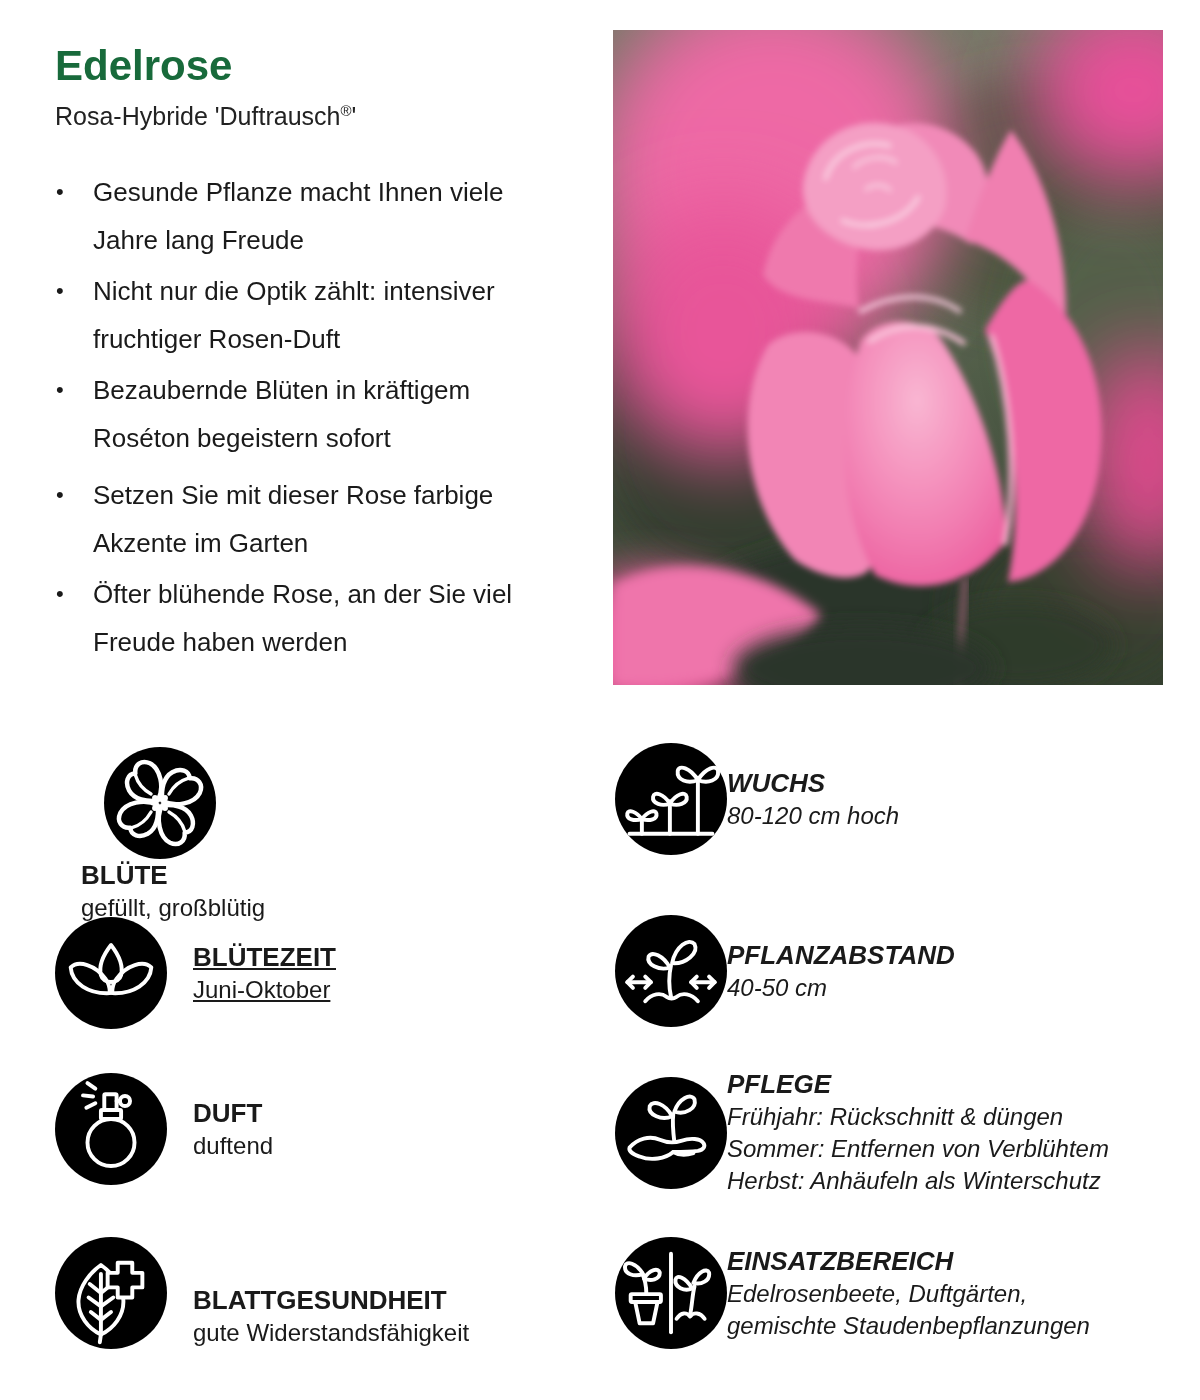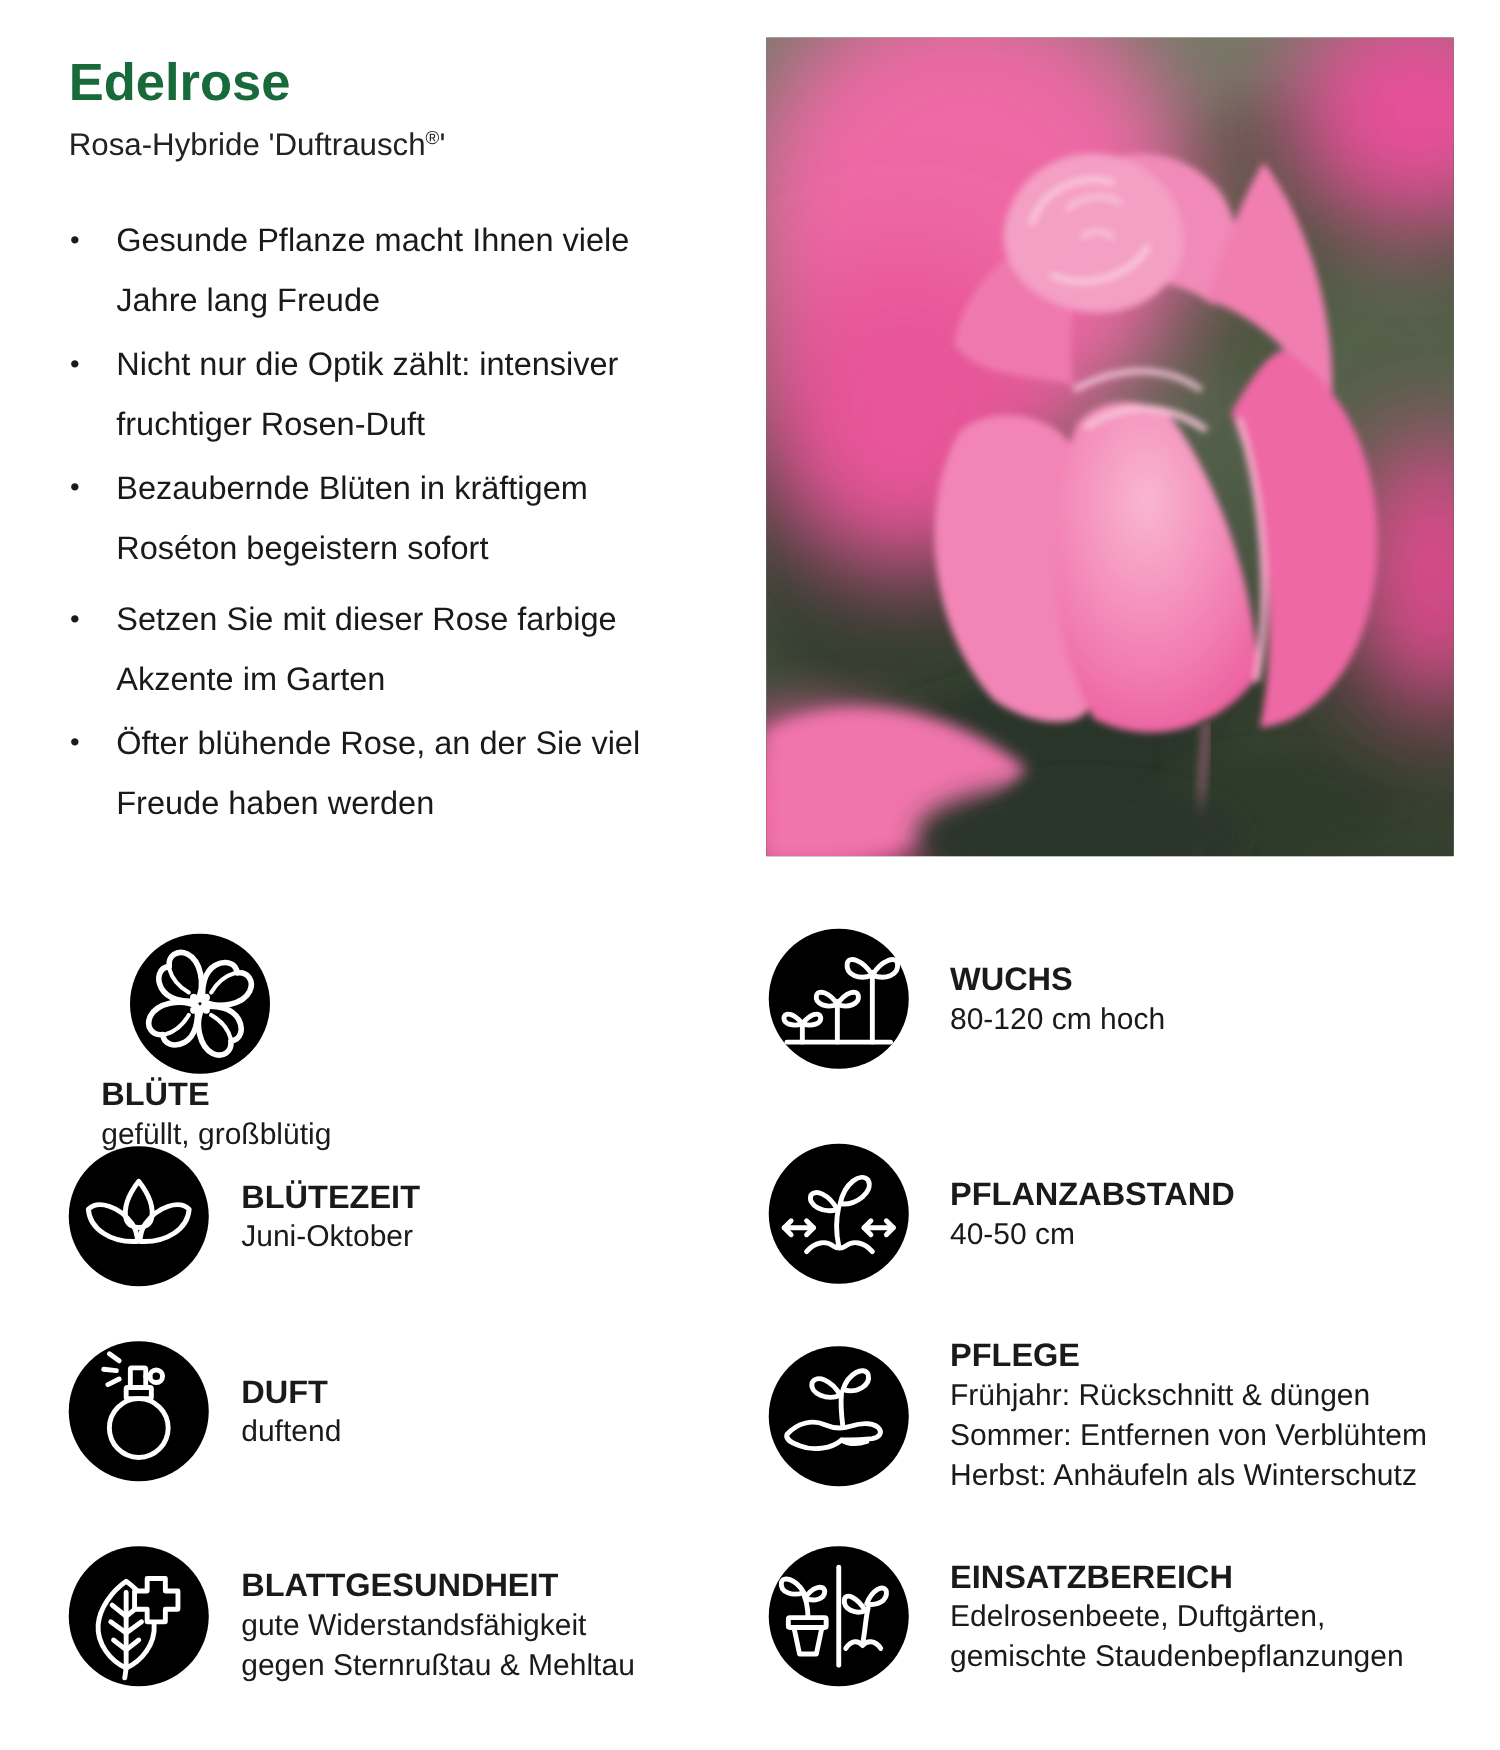--- a/index.html
+++ b/index.html
@@ -40,21 +40,21 @@
   }
   .photo svg{display:block;}
 
   .feat{position:absolute;display:flex;align-items:center;}
   .circle{
     width:112px;height:112px;border-radius:50%;background:#000000;
     flex:0 0 112px;display:flex;align-items:center;justify-content:center;
   }
   .circle svg{width:112px;height:112px;display:block;}
   .feat.lcol .ftext{margin-left:26px;}
-  .feat.rcol .ftext{margin-left:33px;}
+  .feat.rcol .ftext{font-style:italic;}
   .ftitle{font-size:26px;font-weight:bold;line-height:33px;color:#1a1a1a;}
   .fline{font-size:24px;line-height:32px;color:#1a1a1a;}
 </style>
 </head>
 <body>
 
 <div class="page">
 
   <h1 class="page-title">Edelrose</h1>
   <p class="subtitle"><span>Rosa-Hybride 'Duftrausch</span><sup>®</sup><span>'</span></p>
@@ -196,21 +196,21 @@
             <path d="M74,33 C81,22 91,19 92,25 C93,33 83,37 74,33 Z"></path>
           </g>
         </svg>
       </div>
       <div class="ftext">
         <div class="ftitle">WUCHS</div>
         <div class="fline">80-120 cm hoch</div>
       </div>
     </div>
 
-    <div class="feat lcol" style="left:55px;top:917px;">
+    <div class="feat lcol" style="left:55px;top:917px;text-decoration:underline;">
       <div class="circle">
         <svg viewBox="0 0 100 100">
           <g stroke="#fff" fill="none" stroke-width="3.5" stroke-linecap="round" stroke-linejoin="round">
             <path d="M50,25 C43,34 39,44 41,52 C43,60 57,60 59,52 C61,44 57,34 50,25 Z"></path>
             <path d="M49,68 C30,69 15,59 14,45 C21,38 36,43 45,55 C48,59 49,63 49,68 Z"></path>
             <path d="M51,68 C70,69 85,59 86,45 C79,38 64,43 55,55 C52,59 51,63 51,68 Z"></path>
           </g>
         </svg>
       </div>
       <div class="ftext">
@@ -296,21 +296,20 @@
               <path d="M41,62 L52,54"></path>
             <path d="M41,74 L32,67"></path>
               <path d="M41,74 L50,67"></path>
             <path d="M56,23 h13 v9 h9 v13 h-9 v9 h-13 v-9 h-9 v-13 h9 Z" fill="#000"></path>
           </g>
         </svg>
       </div>
       <div class="ftext">
         <div class="ftitle">BLATTGESUNDHEIT</div>
         <div class="fline">gute Widerstandsfähigkeit</div>
-        <div class="fline">gegen Sternrußtau &amp; Mehltau</div>
       </div>
     </div>
 
     <div class="feat rcol" style="left:615px;top:1237px;">
       <div class="circle">
         <svg viewBox="0 0 100 100">
           <g stroke="#fff" fill="none" stroke-width="3.5" stroke-linecap="round" stroke-linejoin="round">
             <path d="M50,15 V85"></path>
             <rect x="14" y="51" width="27" height="7" rx="1"></rect>
             <path d="M18,58 L22,77 L34,77 L38,58"></path>

